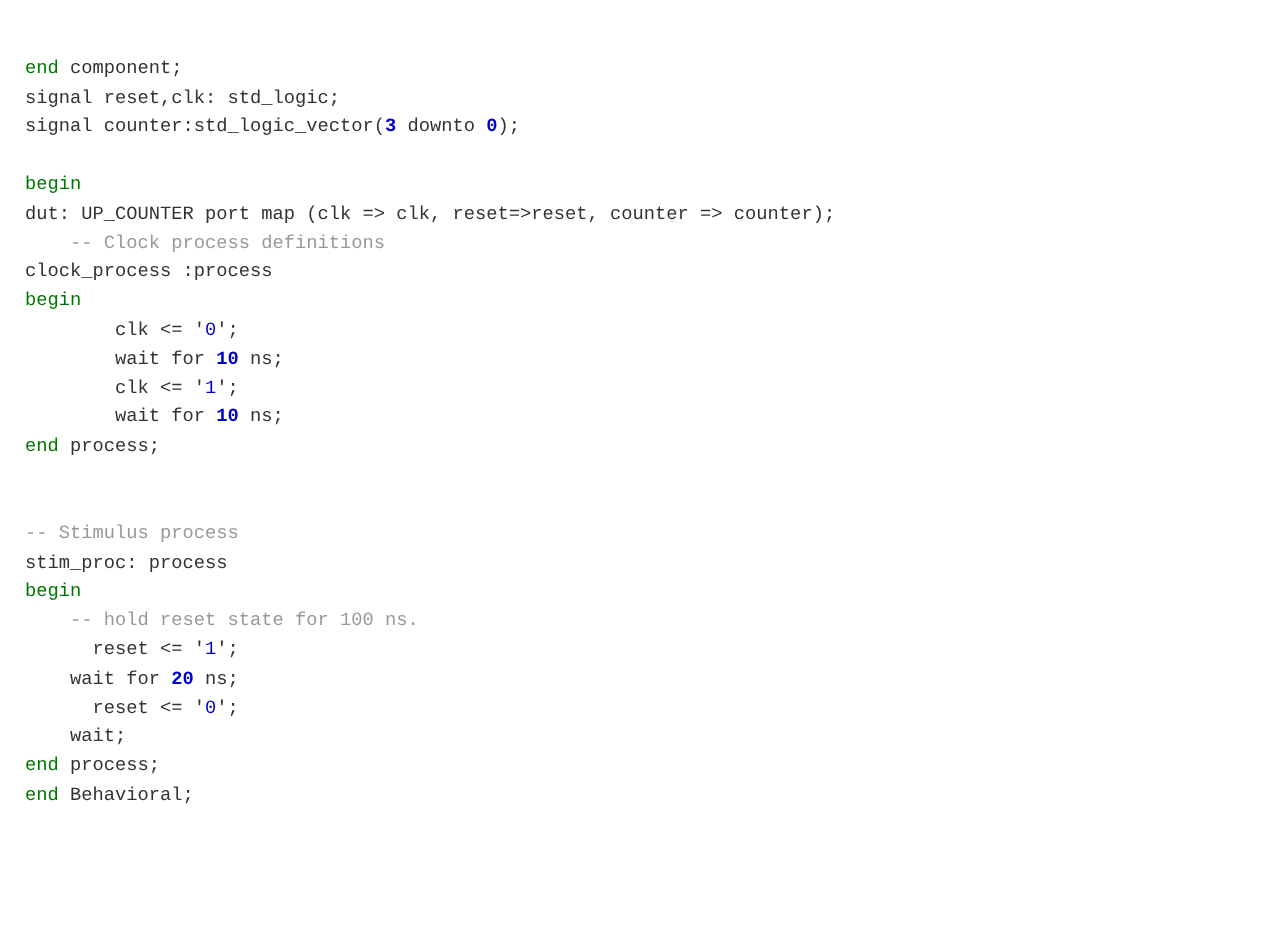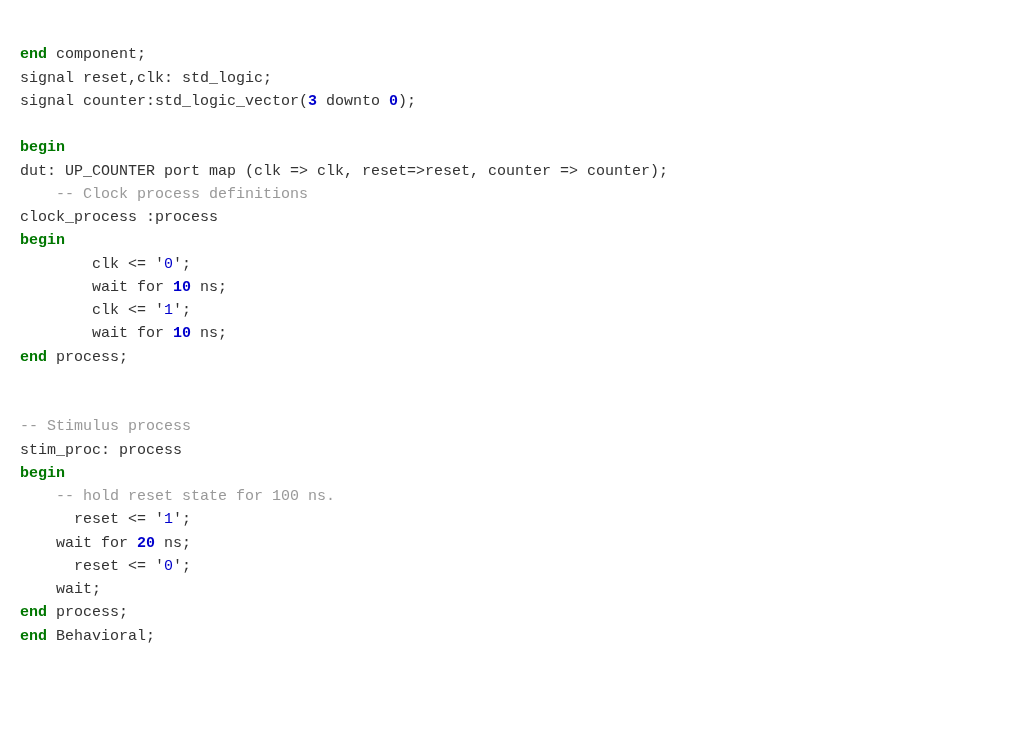--- a/index.html
+++ b/index.html
@@ -18,21 +18,21 @@
     }
 
     .code-block {
       white-space: pre;
       width: 1014px;
       min-height: 740px;
       background: #ffffff;
       padding: 8px 0;
     }
 
-    .kw { color: #007700; font-weight: bold; }
+    .kw { color: #007700; font-weight: normal; }
     .comment { color: #999999; text-align: right; }
     .num { color: #0000cc; font-weight: bold; }
     .str { color: #0000cc; }
     .plain { color: #333333; text-align: center; }
   </style>
 </head>
 <body>
 
 <div class="code-block">
 <div><span class="kw">end</span><span class="plain"> component;</span></div><div><span class="plain">signal reset,clk: std_logic;</span></div><div><span class="plain">signal counter:std_logic_vector(</span><span class="num">3</span><span class="plain"> downto </span><span class="num">0</span><span class="plain">);</span></div><div>&nbsp;</div><div><span class="kw">begin</span></div><div><span class="plain">dut: UP_COUNTER port map (clk =&gt; clk, reset=&gt;reset, counter =&gt; counter);</span></div><div><span class="comment">    -- Clock process definitions</span></div><div><span class="plain">clock_process :process</span></div><div><span class="kw">begin</span></div><div><span class="plain">        clk &lt;= '</span><span class="str">0</span><span class="plain">';</span></div><div><span class="plain">        wait </span><span class="plain">for</span><span class="plain"> </span><span class="num">10</span><span class="plain"> ns;</span></div><div><span class="plain">        clk &lt;= '</span><span class="str">1</span><span class="plain">';</span></div><div><span class="plain">        wait </span><span class="plain">for</span><span class="plain"> </span><span class="num">10</span><span class="plain"> ns;</span></div><div><span class="kw">end</span><span class="plain"> process;</span></div><div>&nbsp;</div><div>&nbsp;</div><div><span class="comment">-- Stimulus process</span></div><div><span class="plain">stim_proc: process</span></div><div><span class="kw">begin</span></div><div><span class="comment">    -- hold reset state for </span><span class="comment">100</span><span class="comment"> ns.</span></div><div><span class="plain">      reset &lt;= '</span><span class="str">1</span><span class="plain">';</span></div><div><span class="plain">    wait </span><span class="plain">for</span><span class="plain"> </span><span class="num">20</span><span class="plain"> ns;</span></div><div><span class="plain">      reset &lt;= '</span><span class="str">0</span><span class="plain">';</span></div><div><span class="plain">    wait;</span></div><div><span class="kw">end</span><span class="plain"> process;</span></div><div><span class="kw">end</span><span class="plain"> Behavioral;</span></div></div>

